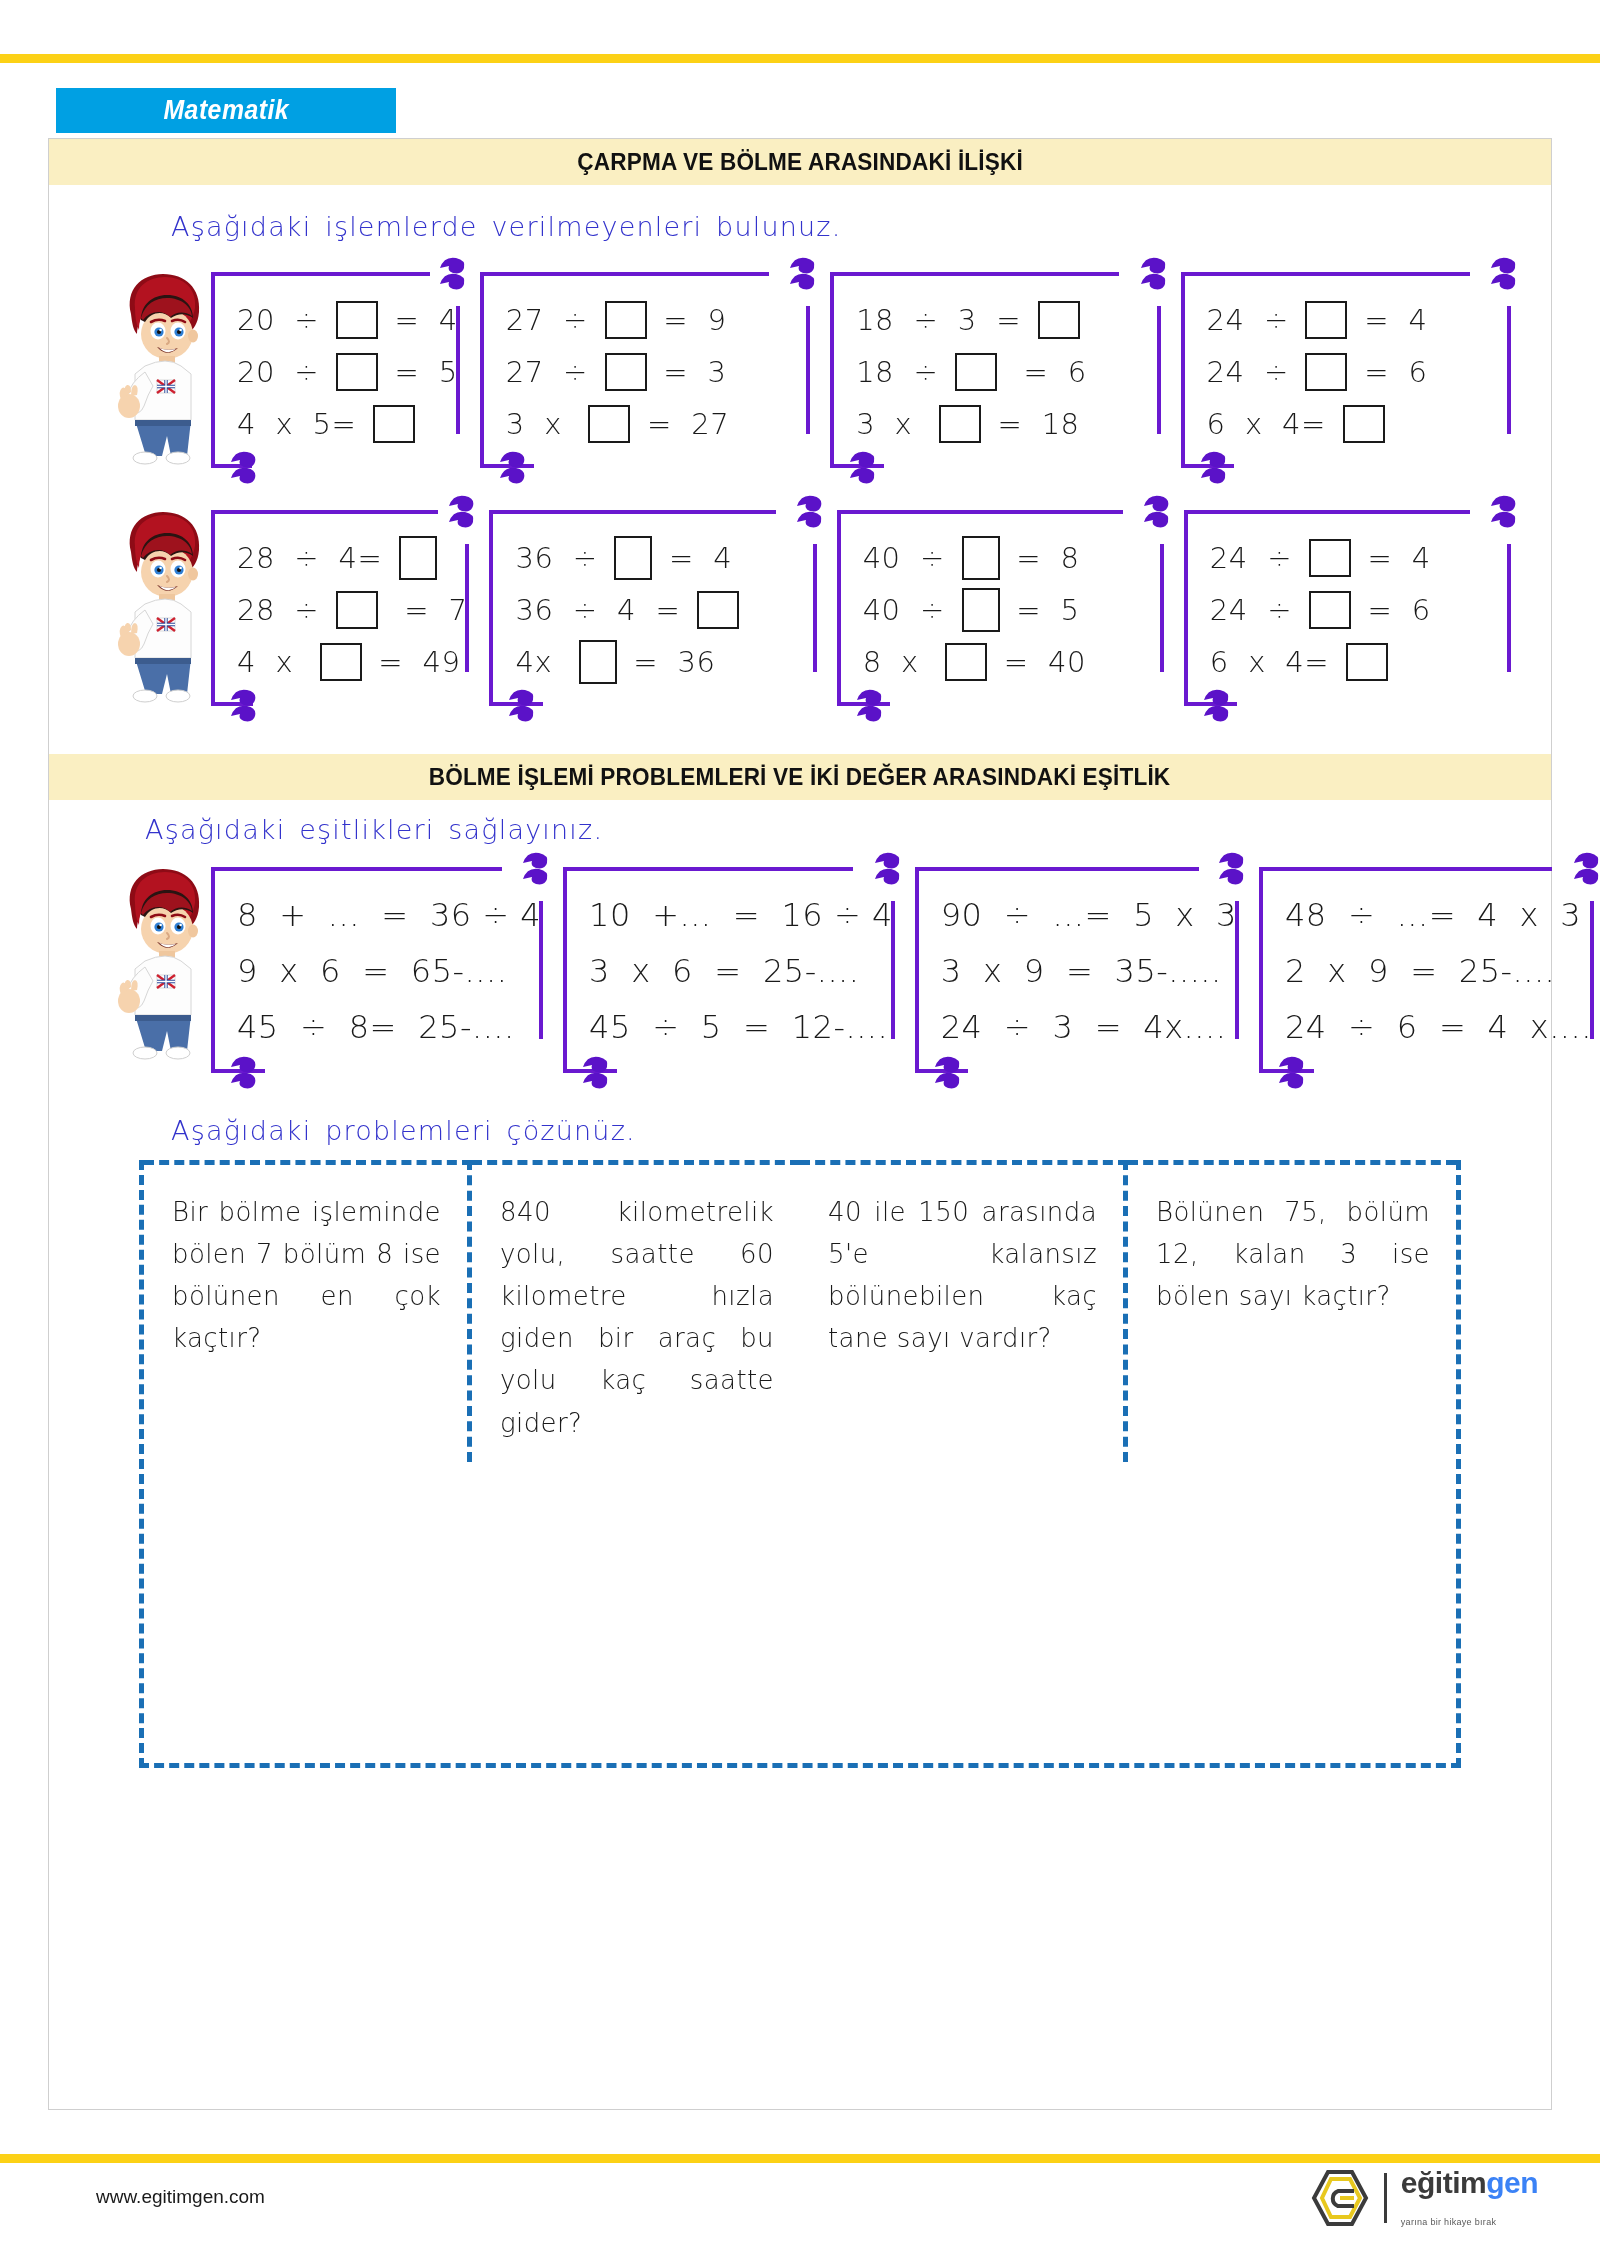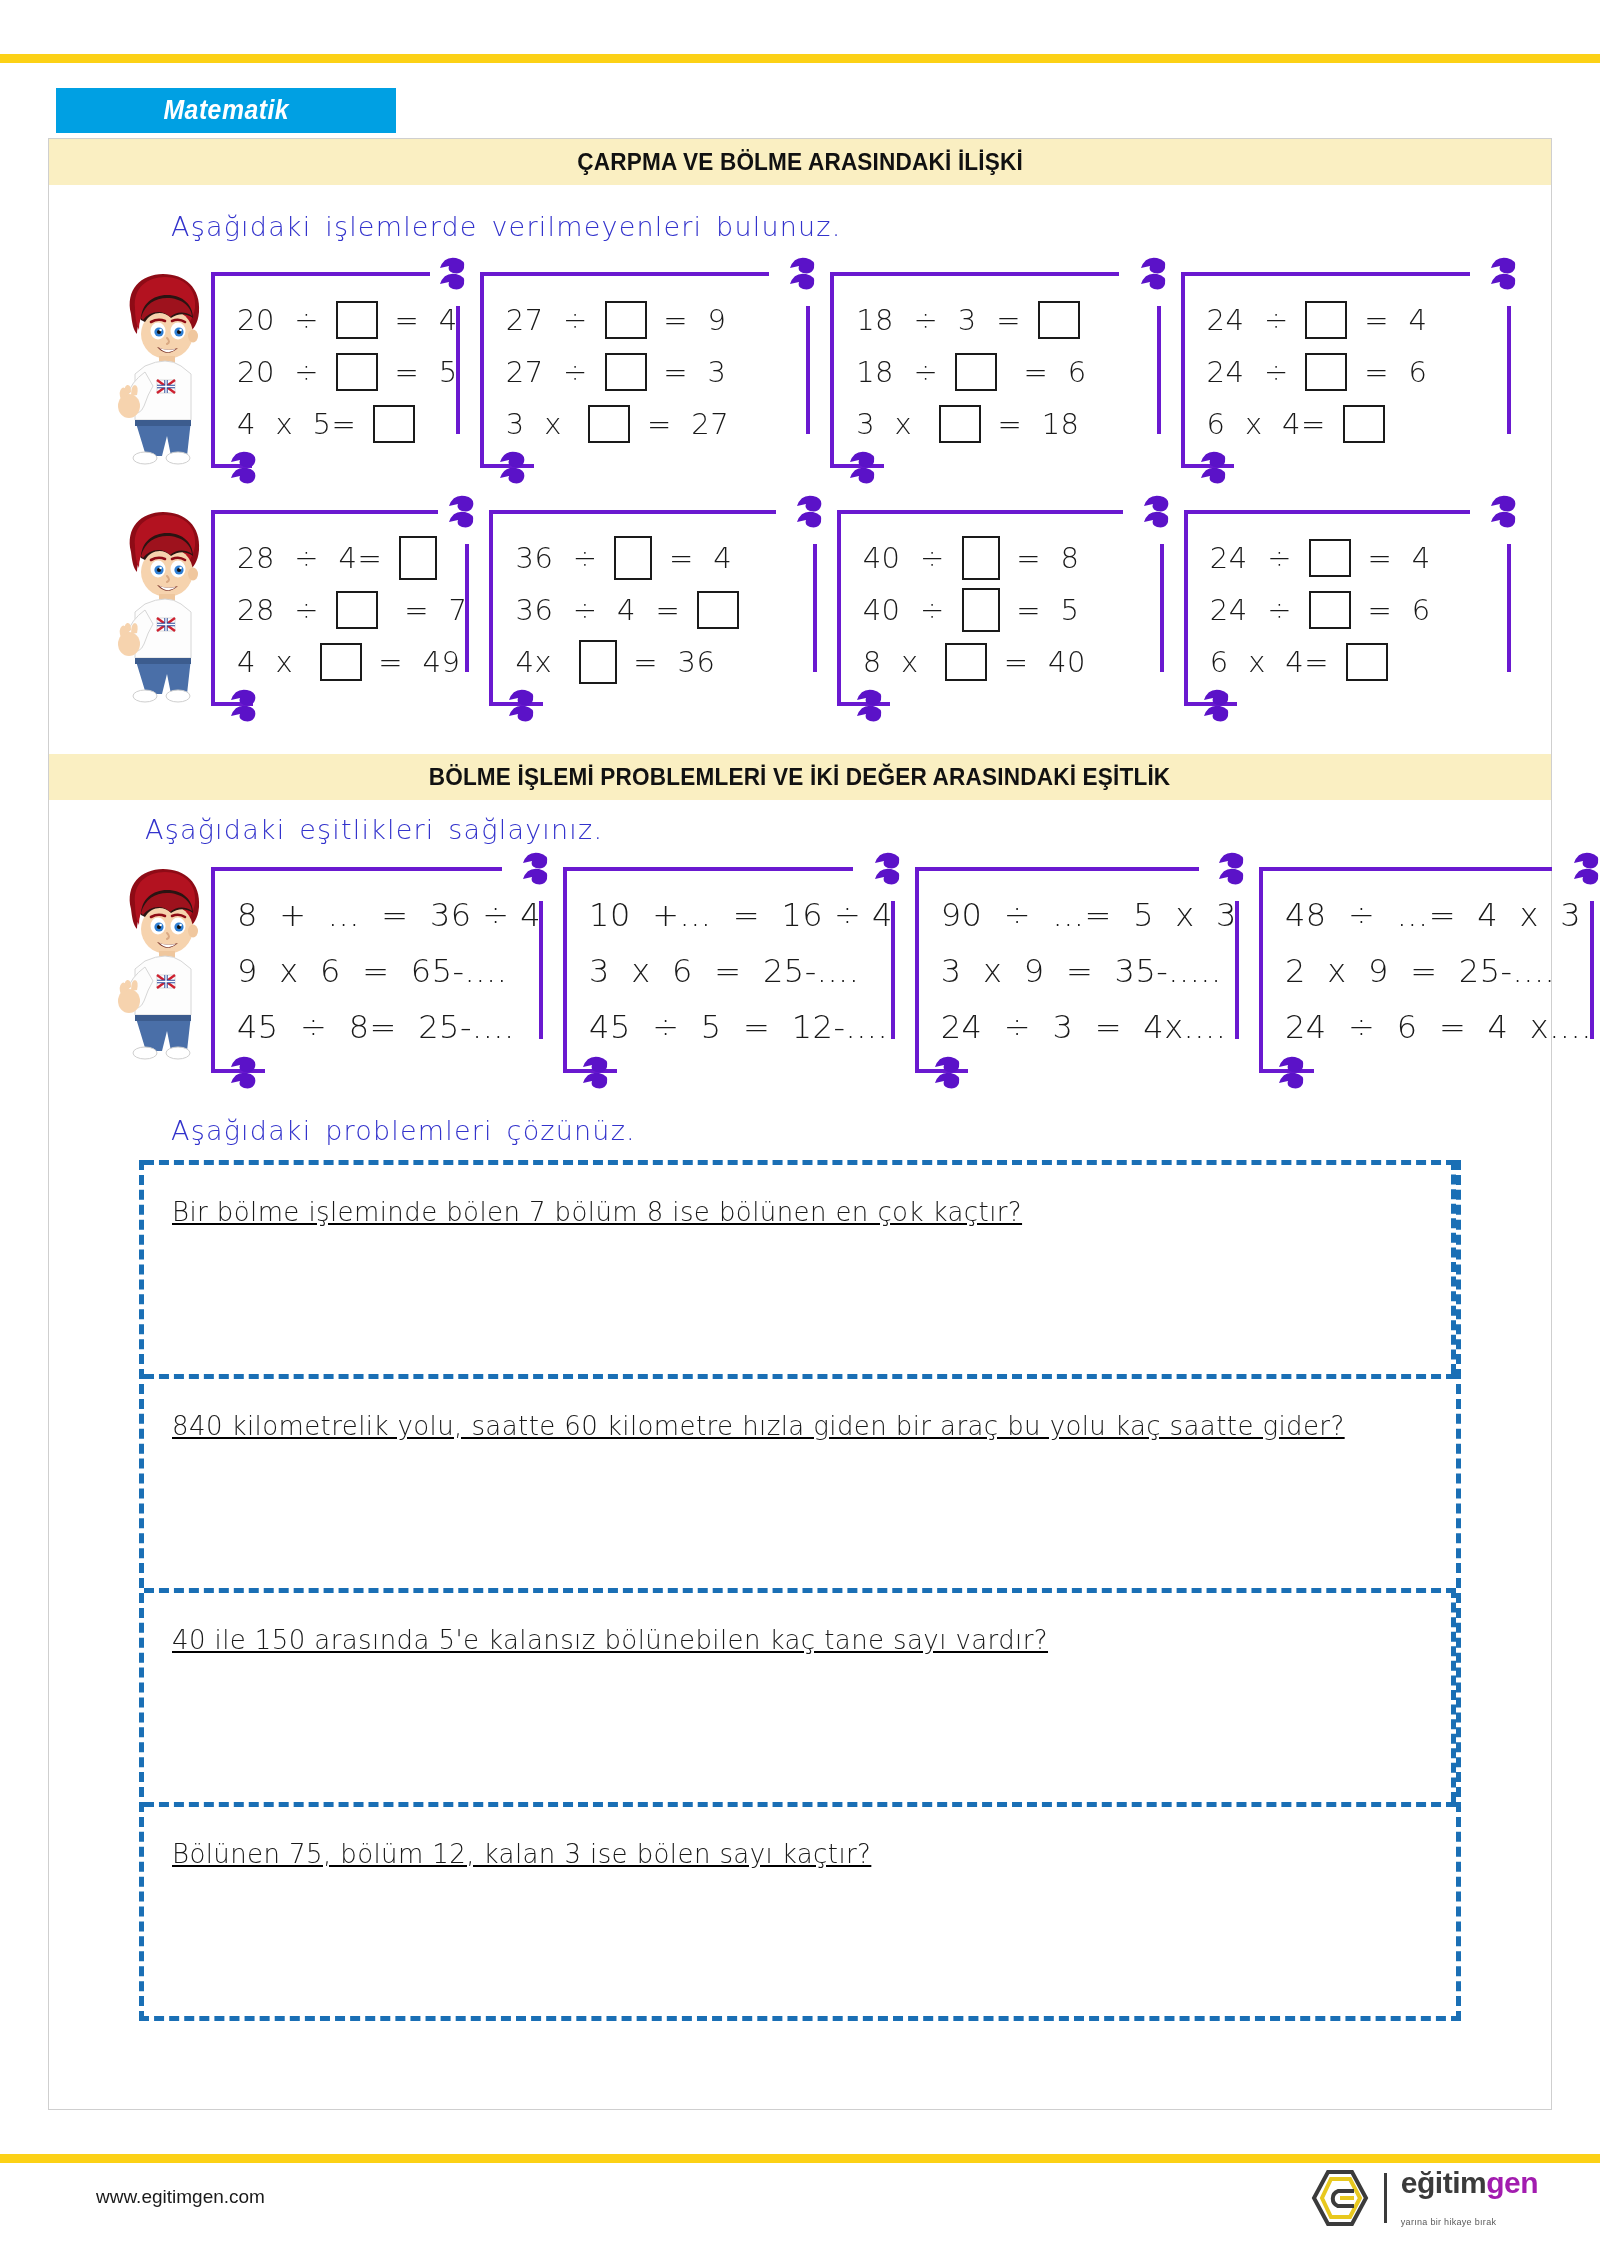--- a/index.html
+++ b/index.html
@@ -196,23 +196,22 @@
     font-size: 32px;
   }
 
   
   .prompt-c { margin-left: 122px; margin-top: 34px; margin-bottom: 14px; }
 
   .problem-grid {
     margin: 0 auto;
     width: 1322px;
     display: grid;
-    grid-template-columns: 1fr;
+    grid-template-columns: 1fr 1fr 1fr 1fr;
     grid-template-rows: 1fr 1fr;
-    text-decoration: underline;
   }
   .pcell {
     min-height: 214px;
     padding: 26px 26px 18px 28px;
     border-right: 5px dashed #1A6FB5;
     border-top: 5px dashed #1A6FB5;
   }
   .pcell:nth-child(2), .pcell:nth-child(4) {
     border-right: none;
   }
@@ -241,21 +240,21 @@
     right: 62px; top: 2168px;
     display: flex;
     align-items: center;
     gap: 14px;
   }
   .logo-mark { width: 62px; height: 58px; }
   .logo-divider { width: 3px; height: 50px; background: #3b3b3b; }
   .logo-text { display: flex; flex-direction: column; line-height: 1; }
   .logo-word { font-size: 30px; font-weight: bold; font-family: "Liberation Sans", sans-serif; letter-spacing: -0.5px; }
   .logo-word .dark { color: #3B3B3B; }
-  .logo-word .gold { color: #a21caf; text-align: center; }
+  .logo-word .gold { color: #3b82f6; text-align: center; }
   .logo-tag { font-size: 9px; color: #5a5a5a; margin-top: 20px; letter-spacing: 0.3px; }
 </style>
 </head>
 <body>
 
 <div class="rule-top"></div>
 
 <div class="subject-chip">
   <span>Matematik</span>
 </div>

